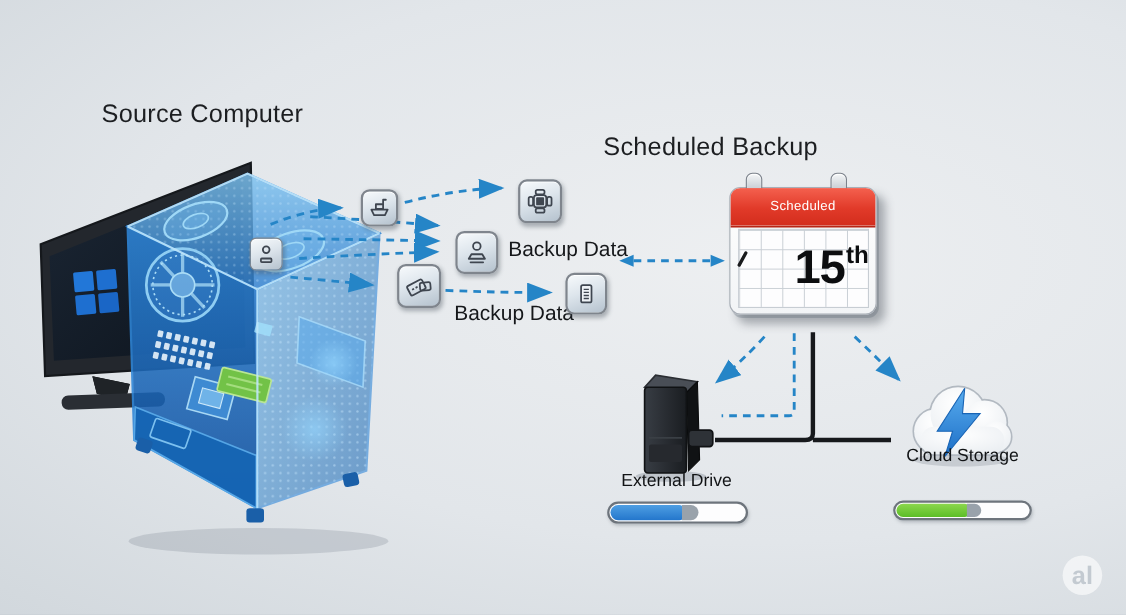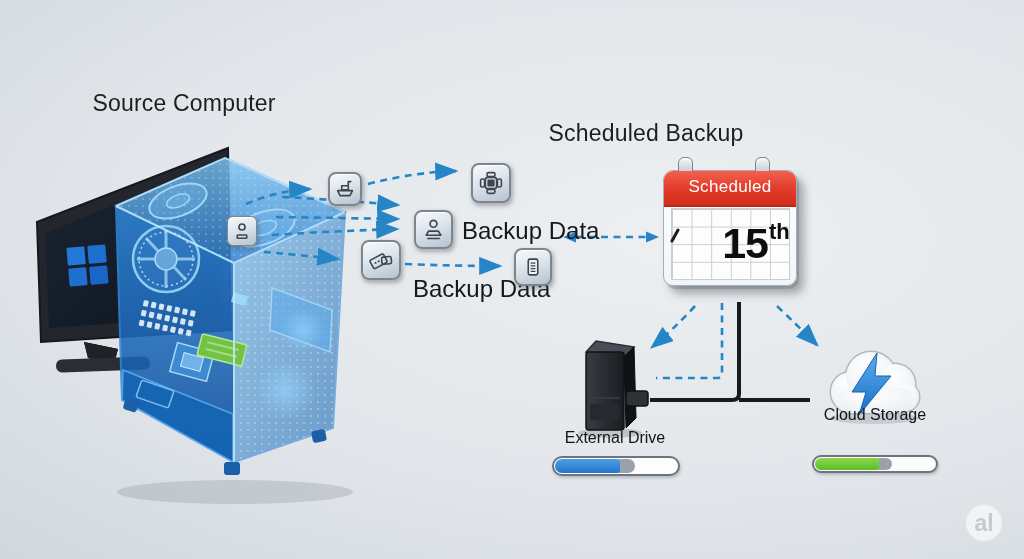--- a/index.html
+++ b/index.html
@@ -4,42 +4,42 @@
 <style>
   html,body{margin:0;padding:0;background:#9aa2aa;}
   #stage{
     position:relative;width:1024px;height:559px;overflow:hidden;
     font-family:"Liberation Sans",sans-serif;
     background:radial-gradient(130% 110% at 66% 42%, #edeff1 0%, #e2e6ea 42%, #d3d9de 70%, #c4ccd3 100%);
   }
   #scene{position:absolute;left:0;top:0;}
   .txt{position:absolute;color:#1c1e21;white-space:nowrap;}
   .title{font-size:23px;text-align:center;letter-spacing:.2px;}
-  .flowlbl{font-size:24px;color:#15171a;}
+  .flowlbl{font-size:19px;color:#15171a;}
   .devlbl{font-size:16px;text-align:center;color:#111315;}
   
   .icon-sq{
     position:absolute;border:2px solid #7f858d;border-radius:8px;
     background:linear-gradient(160deg,#f7fafc 0%,#dde5ec 45%,#b5c2ce 100%);
     box-shadow:1.5px 2.5px 4px rgba(60,70,82,.38), inset 0 1px 0 rgba(255,255,255,.85);
     display:flex;align-items:center;justify-content:center;box-sizing:border-box;
   }
   .icon-sq svg{display:block;}
   
   #calendar{
     position:absolute;left:663px;top:170px;width:132px;height:114px;
     background:linear-gradient(180deg,#ffffff,#f2f4f6);
     border:1px solid #a8aeb6;border-radius:10px;
     box-shadow:7px 8px 9px rgba(66,74,84,.42), 2px 3px 0 #c2c8ce;
   }
   #cal-header{
     position:absolute;left:0;top:0;right:0;height:34px;
     background:linear-gradient(180deg,#f4604e 0%,#e13a29 55%,#d32d1d 100%);
     border-radius:9px 9px 0 0;border-bottom:2px solid #b72516;
-    color:#fff;font-size:17px;text-align:center;line-height:32px;letter-spacing:.3px;
+    color:#fff;font-size:12px;text-align:center;line-height:32px;letter-spacing:.3px;
   }
   .cal-ring{
     position:absolute;top:-14px;width:13px;height:30px;border-radius:6px;
     background:linear-gradient(180deg,#f4f6f7 0%,#c9cfd5 45%,#9aa1a9 100%);
     border:1px solid #7c828b;box-shadow:inset 0 1px 1px #fff;
   }
   #cal-grid{
     position:absolute;left:7px;top:37px;width:117px;height:70px;
     background-color:#fdfdfe;border:1px solid #c7cdd3;
     background-image:linear-gradient(to right,#c9cfd5 1px,transparent 1px),

